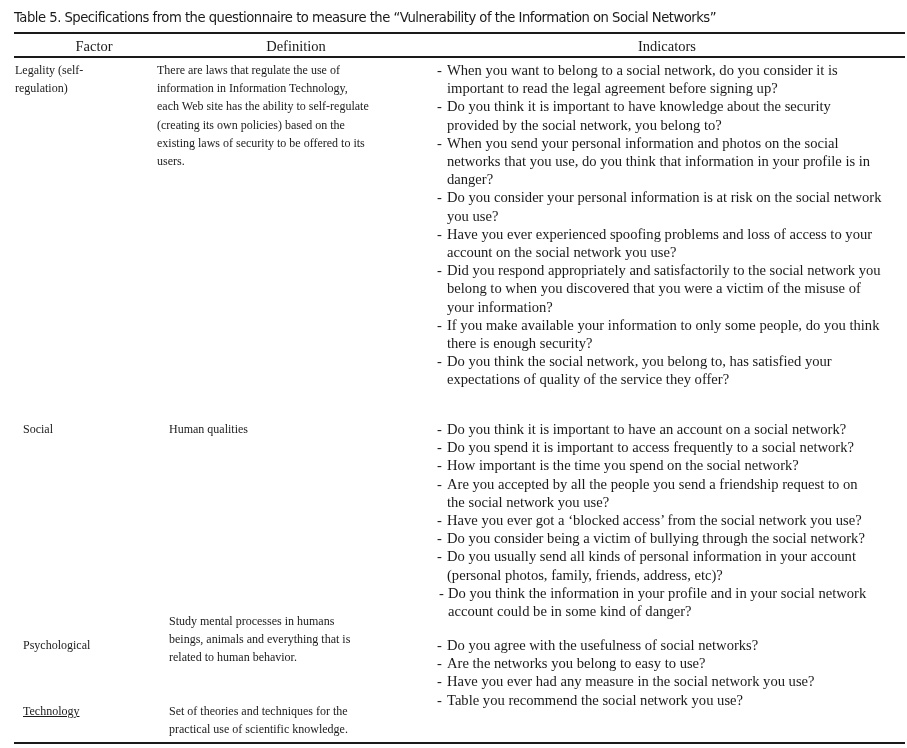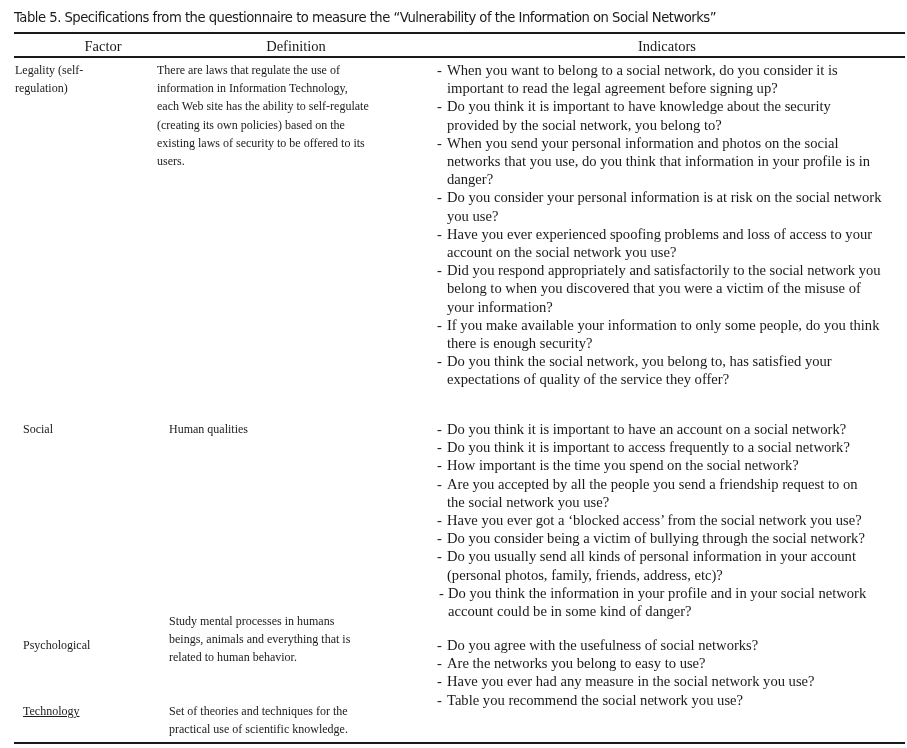--- a/index.html
+++ b/index.html
@@ -24,21 +24,21 @@
   .ind-list li .dash { position: absolute; left: 0; top: 0; }
   .ind-list li.shift { padding-left: 11px; }
   .ind-list li.shift .dash { left: 2px; }
 </style>
 </head>
 <body>
 
 <div class="title">Table 5. Specifications from the questionnaire to measure the “Vulnerability of the Information on Social Networks”</div>
 
 <div class="rule" style="top:32px"></div>
-<div class="hdr" style="left:103px">Factor</div>
+<div class="hdr" style="left:94px">Factor</div>
 <div class="hdr" style="left:296px">Definition</div>
 <div class="hdr" style="left:667px">Indicators</div>
 <div class="rule" style="top:56px"></div>
 
 <div class="cell" style="left:15px; top:61px; white-space:pre-line;">Legality (self-
 regulation)</div>
 <div class="cell" style="left:157px; top:61px; white-space:pre-line;">There are laws that regulate the use of
 information in Information Technology,
 each Web site has the ability to self-regulate
 (creating its own policies) based on the
@@ -62,21 +62,21 @@
   <li><span class="dash">-</span><span>If you make available your information to only some people, do you think
 there is enough security?</span></li>
   <li><span class="dash">-</span><span>Do you think the social network, you belong to, has satisfied your
 expectations of quality of the service they offer?</span></li>
 </ul>
 
 <div class="cell" style="left:23px; top:420px;">Social</div>
 <div class="cell" style="left:169px; top:420px;">Human qualities</div>
 <ul class="ind-list" style="top:420px">
   <li><span class="dash">-</span><span>Do you think it is important to have an account on a social network?</span></li>
-  <li><span class="dash">-</span><span>Do you think it is important to access frequently to a social network?</span></li>
+  <li><span class="dash">-</span><span>Do you spend it is important to access frequently to a social network?</span></li>
   <li><span class="dash">-</span><span>How important is the time you spend on the social network?</span></li>
   <li><span class="dash">-</span><span>Are you accepted by all the people you send a friendship request to on
 the social network you use?</span></li>
   <li><span class="dash">-</span><span>Have you ever got a ‘blocked access’ from the social network you use?</span></li>
   <li><span class="dash">-</span><span>Do you consider being a victim of bullying through the social network?</span></li>
   <li><span class="dash">-</span><span>Do you usually send all kinds of personal information in your account
 (personal photos, family, friends, address, etc)?</span></li>
   <li class="shift"><span class="dash">-</span><span>Do you think the information in your profile and in your social network
 account could be in some kind of danger?</span></li>
 </ul>

